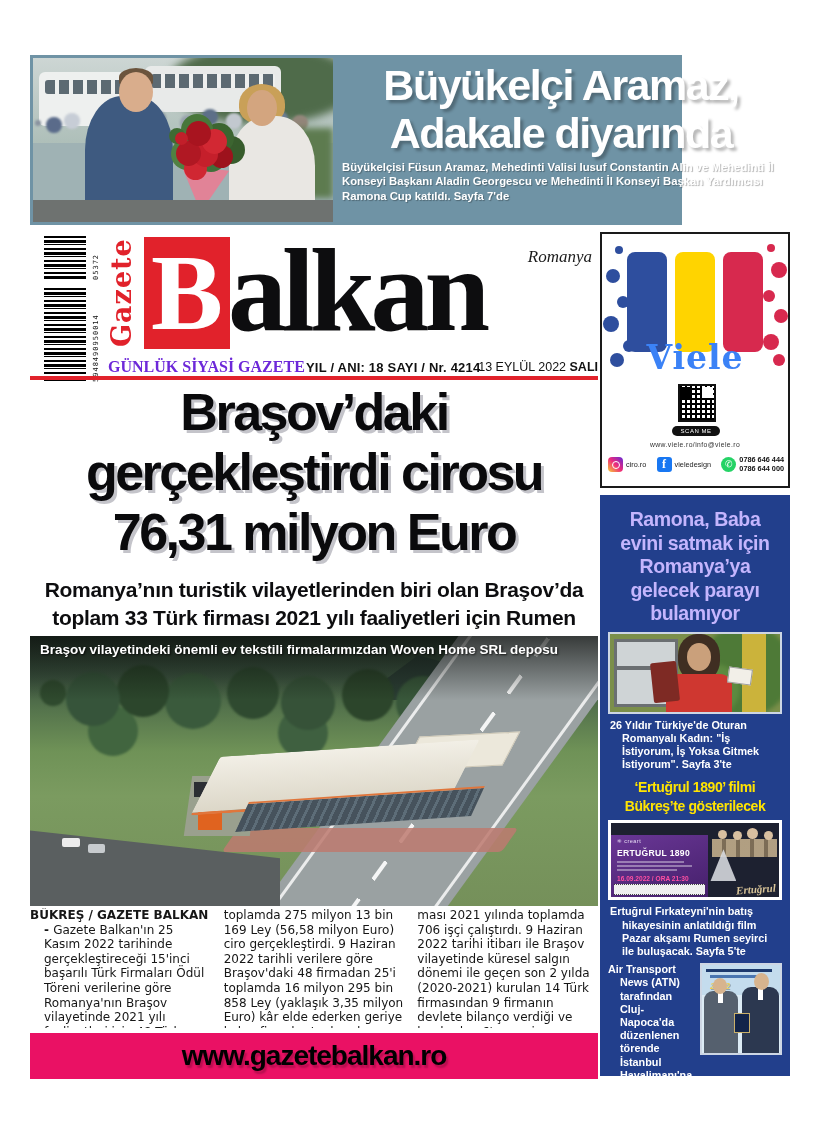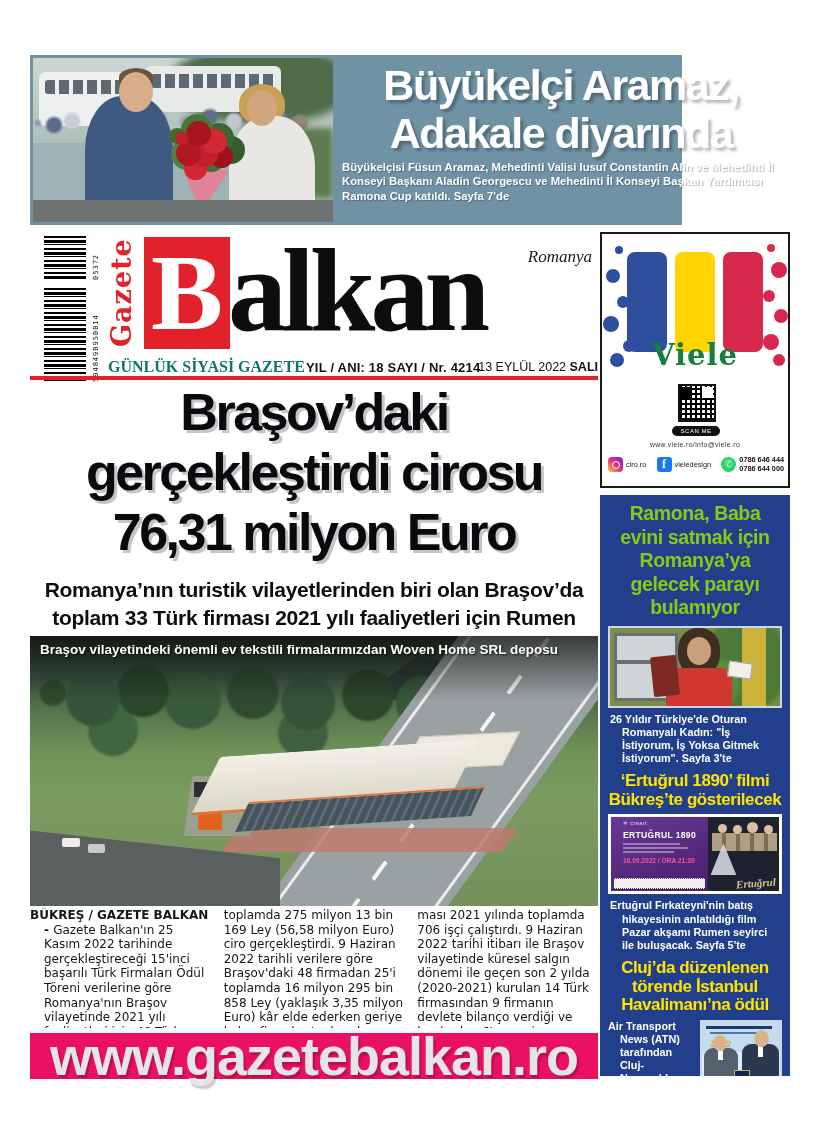--- a/index.html
+++ b/index.html
@@ -52,21 +52,21 @@
   .bcnum.n2{top:52px;height:94px;}
   .gazete{left:106px;top:237px;height:112px;width:34px;writing-mode:vertical-rl;transform:rotate(180deg);
           color:#e1222b;font-family:"DejaVu Serif","Liberation Serif",serif;font-weight:bold;font-size:27px;
           text-align:center;letter-spacing:1px;}
   .bsquare{left:144px;top:237px;width:86px;height:112px;background:#e1222b;display:flex;align-items:center;justify-content:center;}
   .bsquare span{color:#fff;font-family:"Liberation Serif",serif;font-weight:bold;font-size:108px;line-height:100px;}
   .alkan{left:228px;top:239px;height:112px;font-family:"Liberation Serif",serif;font-weight:bold;
          font-size:118px;line-height:104px;letter-spacing:-5px;color:#0d0d0f;}
   .romanya{left:420px;top:247px;width:172px;text-align:right;font-family:"Liberation Serif",serif;
            font-style:italic;font-size:17px;color:#1a1a1a;}
-  .tagline{left:108px;top:358px;font-family:"Liberation Serif",serif;font-weight:bold;font-size:16px;color:#0f766e;}
+  .tagline{left:108px;top:358px;font-family:"Liberation Serif",serif;font-weight:bold;font-size:16px;color:#6d28d9;}
   .issue{left:286px;top:360px;font-weight:800;font-size:13px;color:#111;letter-spacing:.2px;margin-left:20px;}
   .dateline{left:420px;top:360px;width:178px;text-align:right;font-size:12.5px;color:#111;}
   .dateline b{font-weight:800;}
   .redrule{left:30px;top:376px;width:568px;height:4px;background:#e1222b;}
 
   
   .leadh{left:30px;top:382px;width:568px;text-align:center;color:#0a0a0c;font-weight:900;
          font-size:52px;line-height:60px;letter-spacing:-2.5px;
          text-shadow:3px 3px 0 rgba(125,125,138,.45);}
   .leadsub{left:30px;top:576px;width:568px;text-align:center;font-weight:800;font-size:21px;
@@ -112,34 +112,34 @@
   .bodycols{left:30px;top:908px;width:568px;height:120px;display:flex;gap:13px;color:#161616;
             font-size:12px;line-height:14.6px;font-family:"DejaVu Sans",sans-serif;}
   .bodycols .col{flex:1;overflow:hidden;}
   .bodycols p{margin:0;}
   .hang{padding-left:14px;text-indent:-14px;}
   .lead-in{font-weight:800;}
 
   
   .footerbar{left:30px;top:1033px;width:568px;height:46px;background:#ea1164;display:flex;
              align-items:center;justify-content:center;}
-  .footerbar span{color:#e5e5e5;font-weight:900;font-size:54px;letter-spacing:-1px;
+  .footerbar span{color:#000000;font-weight:900;font-size:28px;letter-spacing:-1px;
                   text-shadow:2px 3px 2px rgba(0,0,0,.22);}
 
   
   .ad{left:600px;top:232px;width:190px;height:256px;background:#fff;border:2px solid #1a1a1a;box-sizing:border-box;}
   .flag{position:absolute;left:17px;top:10px;width:152px;height:122px;}
   .stripe{position:absolute;top:8px;height:100px;width:40px;border-radius:8px;}
   .st-b{left:8px;background:#2e4e9e;} .st-y{left:56px;background:#ffd400;} .st-r{left:104px;background:#d7294e;}
   .splat-b{position:absolute;left:-4px;top:2px;width:8px;height:8px;border-radius:50%;background:#2e4e9e;
     box-shadow:-6px 26px 0 3px #2e4e9e,4px 52px 0 2px #2e4e9e,-8px 74px 0 4px #2e4e9e,10px 96px 0 2px #2e4e9e,-2px 110px 0 3px #2e4e9e;}
   .splat-r{position:absolute;right:-4px;top:0;width:8px;height:8px;border-radius:50%;background:#d7294e;
     box-shadow:8px 22px 0 4px #d7294e,-2px 48px 0 2px #d7294e,10px 68px 0 3px #d7294e,0 94px 0 4px #d7294e,8px 112px 0 2px #d7294e;}
   .viele{position:absolute;left:0;top:104px;width:100%;text-align:center;
-         font-family:"DejaVu Serif",serif;font-weight:bold;font-size:29px;color:#15803d;letter-spacing:1px;}
+         font-family:"DejaVu Serif",serif;font-weight:bold;font-size:33px;color:#3b82f6;letter-spacing:1px;}
   .qr{position:absolute;left:76px;top:150px;width:34px;height:34px;border:2px solid #111;
       background:repeating-linear-gradient(90deg,#000 0 2px,transparent 2px 5px),
                  repeating-linear-gradient(0deg,#000 0 2px,#fff 2px 5px);}
   .qr::before{content:"";position:absolute;left:1px;top:1px;width:7px;height:7px;background:#fff;border:2px solid #000;
       box-shadow:21px 0 0 0 #fff,21px 0 0 2px #000 inset;}
   .scanpill{position:absolute;left:70px;top:192px;width:48px;height:10px;background:#111;border-radius:5px;
             color:#fff;font-size:6px;line-height:10px;text-align:center;letter-spacing:.5px;}
   .adsite{position:absolute;left:0;top:207px;width:100%;text-align:center;font-size:6.8px;color:#333;letter-spacing:.4px;}
   .socialrow{position:absolute;left:6px;right:4px;top:222px;display:flex;align-items:center;justify-content:space-between;}
   .soc{display:flex;align-items:center;gap:3px;}
@@ -147,42 +147,42 @@
   .ig::before{content:"";position:absolute;left:3.5px;top:3.5px;width:6px;height:6px;border:1.5px solid #fff;border-radius:50%;}
   .fb{width:15px;height:15px;border-radius:3px;background:#1877f2;color:#fff;text-align:center;
       font-family:"Liberation Serif",serif;font-weight:bold;font-size:12px;line-height:15px;}
   .wa{width:15px;height:15px;border-radius:50%;background:#25d366;color:#fff;text-align:center;font-size:9px;line-height:15px;}
   .soclabel{font-size:7.3px;color:#222;}
   .phones{font-size:7.3px;font-weight:bold;color:#111;line-height:8.5px;}
 
   
   .bluecol{left:600px;top:495px;width:190px;height:581px;background:#223f8c;box-sizing:border-box;
            padding:5px 8px 0;overflow:hidden;color:#fff;}
-  .sb-h1{color:#84cc16;font-weight:800;text-align:center;letter-spacing:-.4px;
-         font-size:19.5px;line-height:23.5px;margin:2px 0 6px;}
+  .sb-h1{color:#c4b5fd;font-weight:800;text-align:center;letter-spacing:-.4px;
+         font-size:19.5px;line-height:23.5px;margin:8px 0 6px;}
   .sb-h2{color:#ffe400;font-weight:800;text-align:center;letter-spacing:-.4px;
-         font-size:17px;line-height:18.5px;margin:7px 0 5px;}
+         font-size:14px;line-height:18.5px;margin:7px 0 5px;}
   .sb-text{font-weight:bold;font-size:10.8px;line-height:13.2px;padding-left:12px;text-indent:-12px;margin:5px 2px 0;}
   .sb-photo{width:170px;height:78px;margin:0 auto;border:2px solid #cdd6e4;position:relative;overflow:hidden;background:#7b8f4a;}
 
   
   .rm-window{position:absolute;left:4px;top:5px;width:58px;height:62px;background:#cfd4d6;border:3px solid #6b6f72;}
   .rm-wbar{position:absolute;left:4px;top:32px;width:58px;height:4px;background:#6b6f72;}
   .rm-fol1{position:absolute;right:-12px;top:-10px;width:92px;height:92px;background:#4e7a37;border-radius:50%;filter:blur(2px);}
   .rm-fol2{position:absolute;right:40px;top:30px;width:50px;height:50px;background:#5d8a40;border-radius:50%;filter:blur(2px);}
   .rm-ywall{position:absolute;right:14px;top:0;width:24px;height:78px;background:#d9b93c;opacity:.9;}
   .rm-hair{position:absolute;left:68px;top:0;width:42px;height:48px;background:#3f2e22;border-radius:45%;}
   .rm-face{position:absolute;left:77px;top:9px;width:24px;height:28px;background:#caa07b;border-radius:50%;}
   .rm-body{position:absolute;left:56px;top:40px;width:66px;height:38px;background:#cf3730;border-radius:12px 12px 0 0;}
   .rm-folder{position:absolute;left:42px;top:28px;width:26px;height:40px;background:#7e2a24;transform:rotate(-6deg);border-radius:2px;}
   .rm-card{position:absolute;left:118px;top:34px;width:22px;height:14px;background:#f2efe8;border:1px solid #999;transform:rotate(8deg);}
 
   
   .sb-poster{width:168px;height:74px;margin:0 auto;border:3px solid #fff;display:flex;position:relative;background:#1d2130;}
-  .ert-left{width:58%;background:linear-gradient(160deg,#6a3796,#45206b);position:relative;padding:3px 12px;box-sizing:border-box;}
+  .ert-left{width:58%;background:linear-gradient(160deg,#6a3796,#45206b);position:relative;padding:3px 6px;box-sizing:border-box;margin-top:12px;}
   .ert-org{font-size:5.5px;color:#e8def5;letter-spacing:.5px;}
   .ert-title{font-weight:800;font-size:8.6px;color:#fff;margin-top:4px;letter-spacing:.3px;}
   .ert-lines{margin-top:3px;}
   .ert-lines i{display:block;height:2px;background:rgba(255,255,255,.38);margin-bottom:2px;}
   .ert-lines i:nth-child(1){width:78%;} .ert-lines i:nth-child(2){width:88%;} .ert-lines i:nth-child(3){width:70%;}
   .ert-date{color:#ff4fa3;font-weight:bold;font-size:6.6px;margin-top:4px;}
   .ert-strip{position:absolute;left:3px;right:3px;bottom:2px;height:9px;background:#f0f0f0;
              border-top:1.5px dotted #444;border-bottom:1.5px dotted #444;}
   .ert-right{flex:1;position:relative;background:#1d2130;overflow:hidden;}
   .ert-heads{position:absolute;left:10px;top:7px;width:9px;height:9px;border-radius:50%;background:#d9c0a0;
@@ -377,21 +377,20 @@
       <div class="ert-right">
         <div class="ert-coats"></div>
         <div class="ert-heads"></div>
         <div class="ert-sail"></div>
         <div class="ert-script">Ertuğrul</div>
       </div>
     </div>
 
     <div class="sb-text">Ertuğrul Fırkateyni'nin batış hikayesinin anlatıldığı film Pazar akşamı Rumen seyirci ile buluşacak. Sayfa 5'te</div>
 
-    <div class="sb-h2">Cluj’da düzenlenen törende İstanbul Havalimanı’na ödül</div>
 
     <div class="sb-row">
       <div class="sb-text">Air Transport News (ATN) tarafından Cluj-Napoca'da düzenlenen törende İstanbul Havalimanı'na Kurumsal Ödül' verildi Sayfa 6'da</div>
       <div class="cluj">
         <div class="cj-band"></div>
         <div class="cj-l1"></div>
         <div class="cj-l2"></div>
         <div class="cj-year">2022</div>
         <div class="cj-man1"></div>
         <div class="cj-shirt1"></div>

